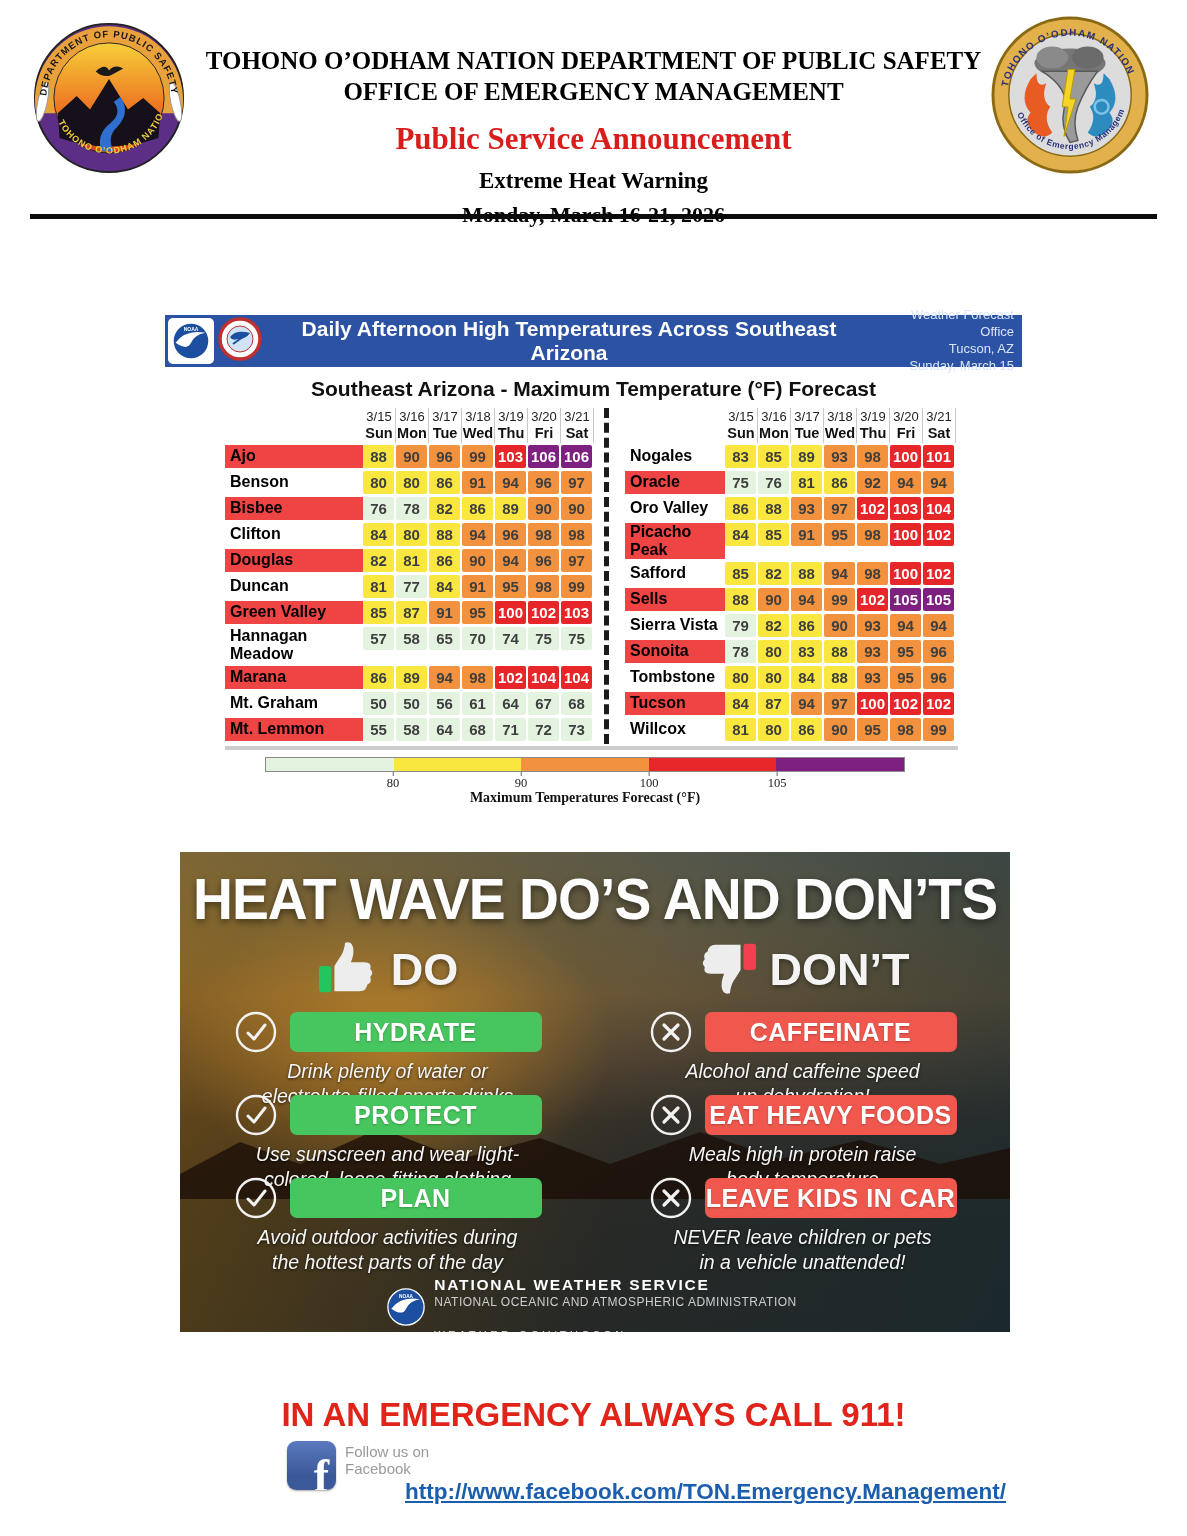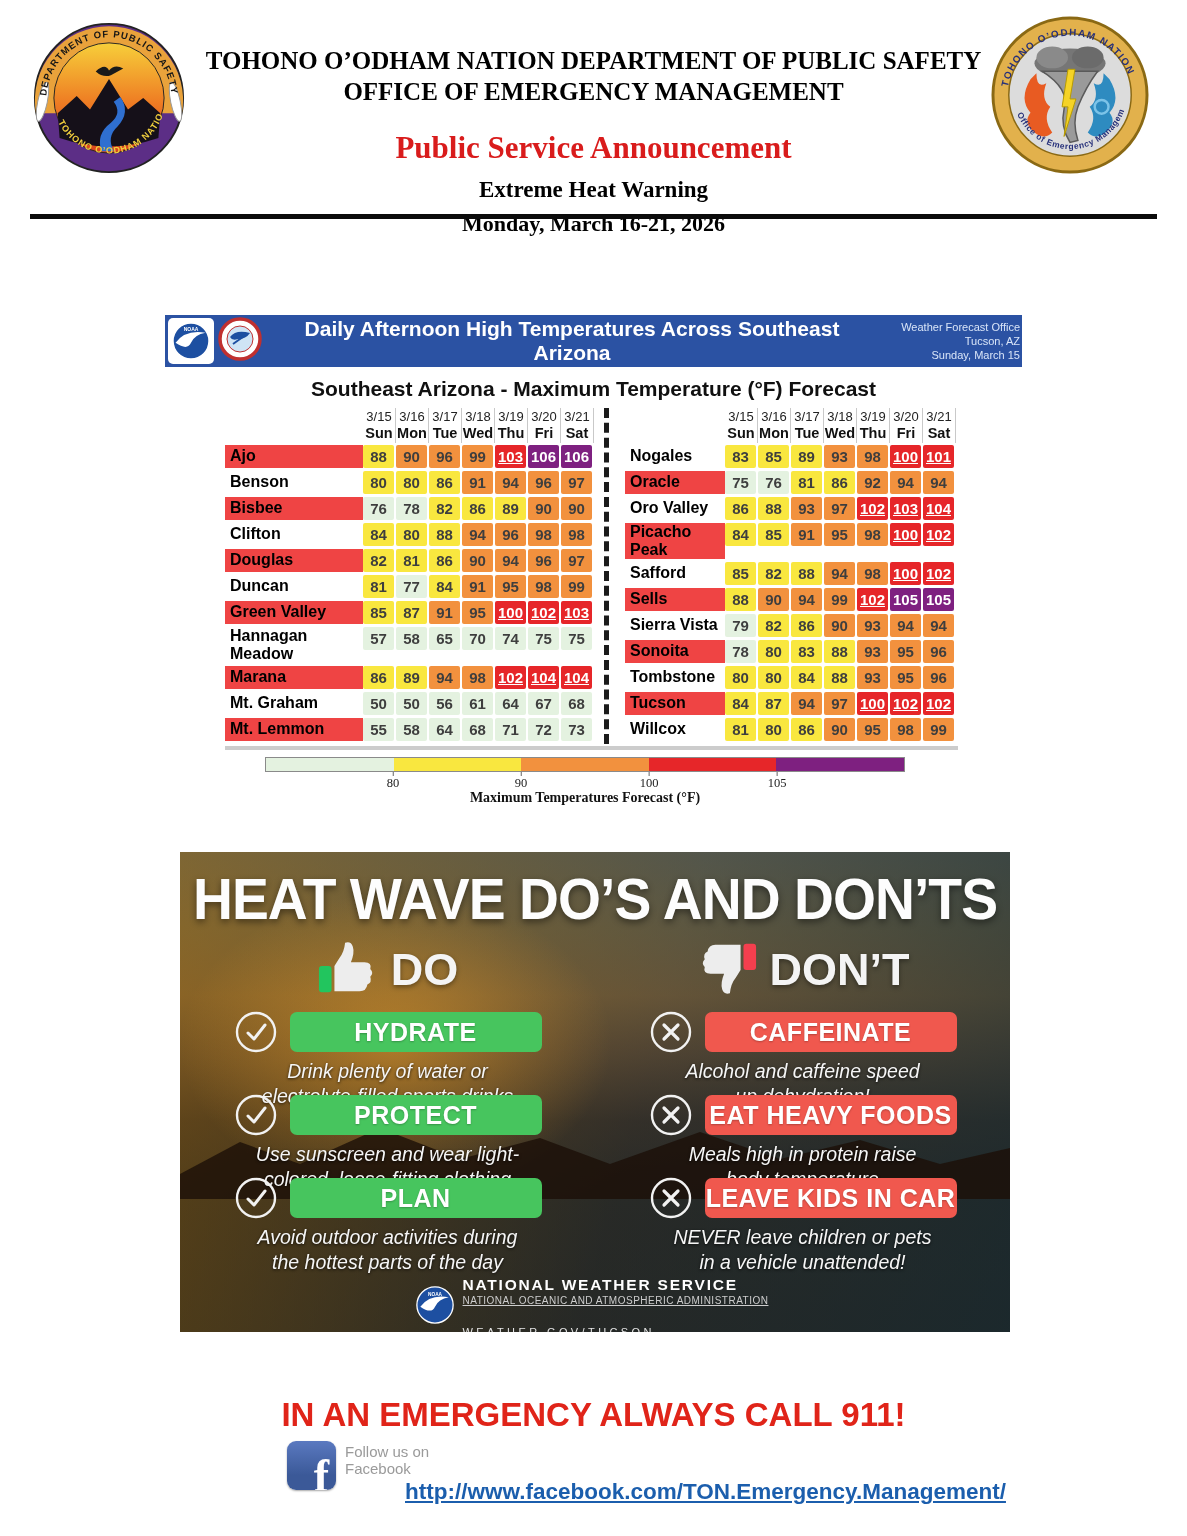--- a/index.html
+++ b/index.html
@@ -5,33 +5,33 @@
   html,body{margin:0;padding:0;background:#888;}
   .page{position:relative;width:1187px;height:1536px;background:#ffffff;margin:0 auto;
         font-family:"Liberation Sans",sans-serif;overflow:hidden;}
 
   
   .seal-left{position:absolute;left:33px;top:22px;}
   .seal-right{position:absolute;left:991px;top:16px;}
   .header-text{position:absolute;left:150px;right:150px;top:46px;text-align:center;
                font-family:"Liberation Serif",serif;font-weight:bold;color:#000;}
   .h-line1,.h-line2{font-size:25px;line-height:1.22;}
-  .h-psa{font-size:31px;color:var(--psa-red,#d91c1c);margin-top:23px;}
+  .h-psa{font-size:31px;color:var(--psa-red,#d91c1c);margin-top:14px;}
   .h-warning{font-size:23px;margin-top:11px;}
   .h-dates{font-size:22px;margin-top:8px;}
   .rule{position:absolute;left:30px;right:30px;top:214px;height:5px;background:#0b0b0b;}
 
   
   .forecast{position:absolute;left:165px;top:315px;width:857px;}
   .banner{display:flex;align-items:center;height:52px;background:var(--banner-blue,#2b52a3);}
   .noaa-box{width:46px;height:46px;background:#fff;border-radius:5px;margin-left:3px;
             display:flex;align-items:center;justify-content:center;flex:0 0 auto;}
   .nws-logo{margin-left:4px;flex:0 0 auto;}
   .banner-title{flex:1;text-align:center;color:#fff;font-weight:bold;font-size:21px;padding:0 6px;}
-  .office{text-align:right;color:#d9e5f8;font-size:11px;line-height:1.3;padding-right:2px;width:138px;flex:0 0 auto;}
+  .office{text-align:right;color:#d9e5f8;font-size:13px;line-height:1.3;padding-right:8px;width:138px;flex:0 0 auto;}
   .table-title{text-align:center;font-size:21px;font-weight:bold;color:#101010;margin-top:10px;}
 
   .tables{display:flex;margin-top:7px;}
   .ttable{display:flex;flex-direction:column;}
   .ttable.left{margin-left:60px;}
   .ttable.left .tlabel{width:138px;}
   .ttable.right{margin-left:16px;}
   .ttable.right .tlabel{width:100px;}
   .trow{display:flex;margin-bottom:3px;}
   .trow.thead{margin-bottom:2px;}
@@ -40,21 +40,21 @@
   .tlabel.shade{background:#ef4444;}
   .thcell{width:33px;box-sizing:border-box;text-align:center;border-right:1px solid #c9c9c9;padding-top:1px;}
   .thcell:first-of-type{border-left:1px solid #c9c9c9;}
   .thdate{font-size:13px;color:#222;line-height:1.25;}
   .thday{font-size:14.5px;font-weight:bold;color:#111;line-height:1.2;}
   .tcell{width:31px;height:23px;margin-right:2px;display:flex;align-items:center;justify-content:center;
          font-size:15px;font-weight:bold;border-radius:2px;color:#3e3e3e;flex:0 0 auto;}
   .c-g{background:var(--temp-cool,#e4f2e0);}
   .c-y{background:var(--temp-warm,#f9e73f);}
   .c-o{background:var(--temp-hot,#f2913e);}
-  .c-r{background:var(--temp-very-hot,#e62629);color:#fff;text-decoration:underline;}
+  .c-r{background:var(--temp-very-hot,#e62629);color:#fff;}
   .c-p{background:var(--temp-extreme,#7e2080);color:#fff;}
   .tdivider{border-left:5px dashed #1b1b1b;margin-left:10px;align-self:stretch;}
   .gray-strip{height:4px;background:#cccccc;margin:2px 0 0 60px;width:733px;}
 
   .legend{margin-top:7px;margin-left:100px;width:640px;}
   .legend-bar{display:flex;height:13px;border:1px solid #8a8a8a;}
   .seg{flex:1;}
   .legend-ticks{position:relative;height:18px;}
   .tick{position:absolute;transform:translateX(-50%);text-align:center;top:0;}
   .tick-line{width:1px;height:4px;background:#666;margin:0 auto;}
@@ -82,21 +82,21 @@
   .ig-pill{width:252px;height:40px;border-radius:7px;display:flex;align-items:center;justify-content:center;
            color:#fff;font-weight:bold;font-size:25px;letter-spacing:.5px;flex:0 0 auto;
            text-shadow:0 1px 2px rgba(0,0,0,.25);}
   .do .ig-pill{background:var(--do-green,#47c55e);}
   .dont .ig-pill{background:var(--dont-red,#f0584e);}
   .ig-desc{margin:5px auto 0;width:340px;text-align:center;color:#f6f6f6;font-style:italic;
            font-size:19.5px;line-height:1.3;white-space:pre-line;text-shadow:0 1px 3px rgba(0,0,0,.75);}
   .nws-footer{position:absolute;left:0;right:6px;top:424px;display:flex;align-items:center;justify-content:center;gap:9px;}
   .nws-lines{text-align:left;}
   .nws-l1{color:#fff;font-weight:bold;font-size:15.5px;letter-spacing:1.8px;}
-  .nws-l2{color:#cdcdcd;font-size:10px;letter-spacing:.5px;margin-top:1px;text-decoration:underline;}
+  .nws-l2{color:#cdcdcd;font-size:12px;letter-spacing:.5px;margin-top:1px;}
   .nws-l3{color:#e6e6e6;font-size:11px;letter-spacing:3.4px;margin-top:20px;}
 
   
   .emergency{position:absolute;left:0;right:0;top:1396px;text-align:center;
              color:var(--emergency-red,#e02419);font-size:33px;font-weight:600;}
   .fb-icon{position:absolute;left:287px;top:1441px;width:49px;height:49px;border-radius:9px;
            background:linear-gradient(180deg,#5a79c0 0%,#3b5998 70%);overflow:hidden;
            box-shadow:0 1px 2px rgba(0,0,0,.35);}
   .fb-f{position:absolute;right:7px;bottom:-12px;color:#fff;font-family:"Liberation Serif",serif;
         font-weight:bold;font-size:46px;}

